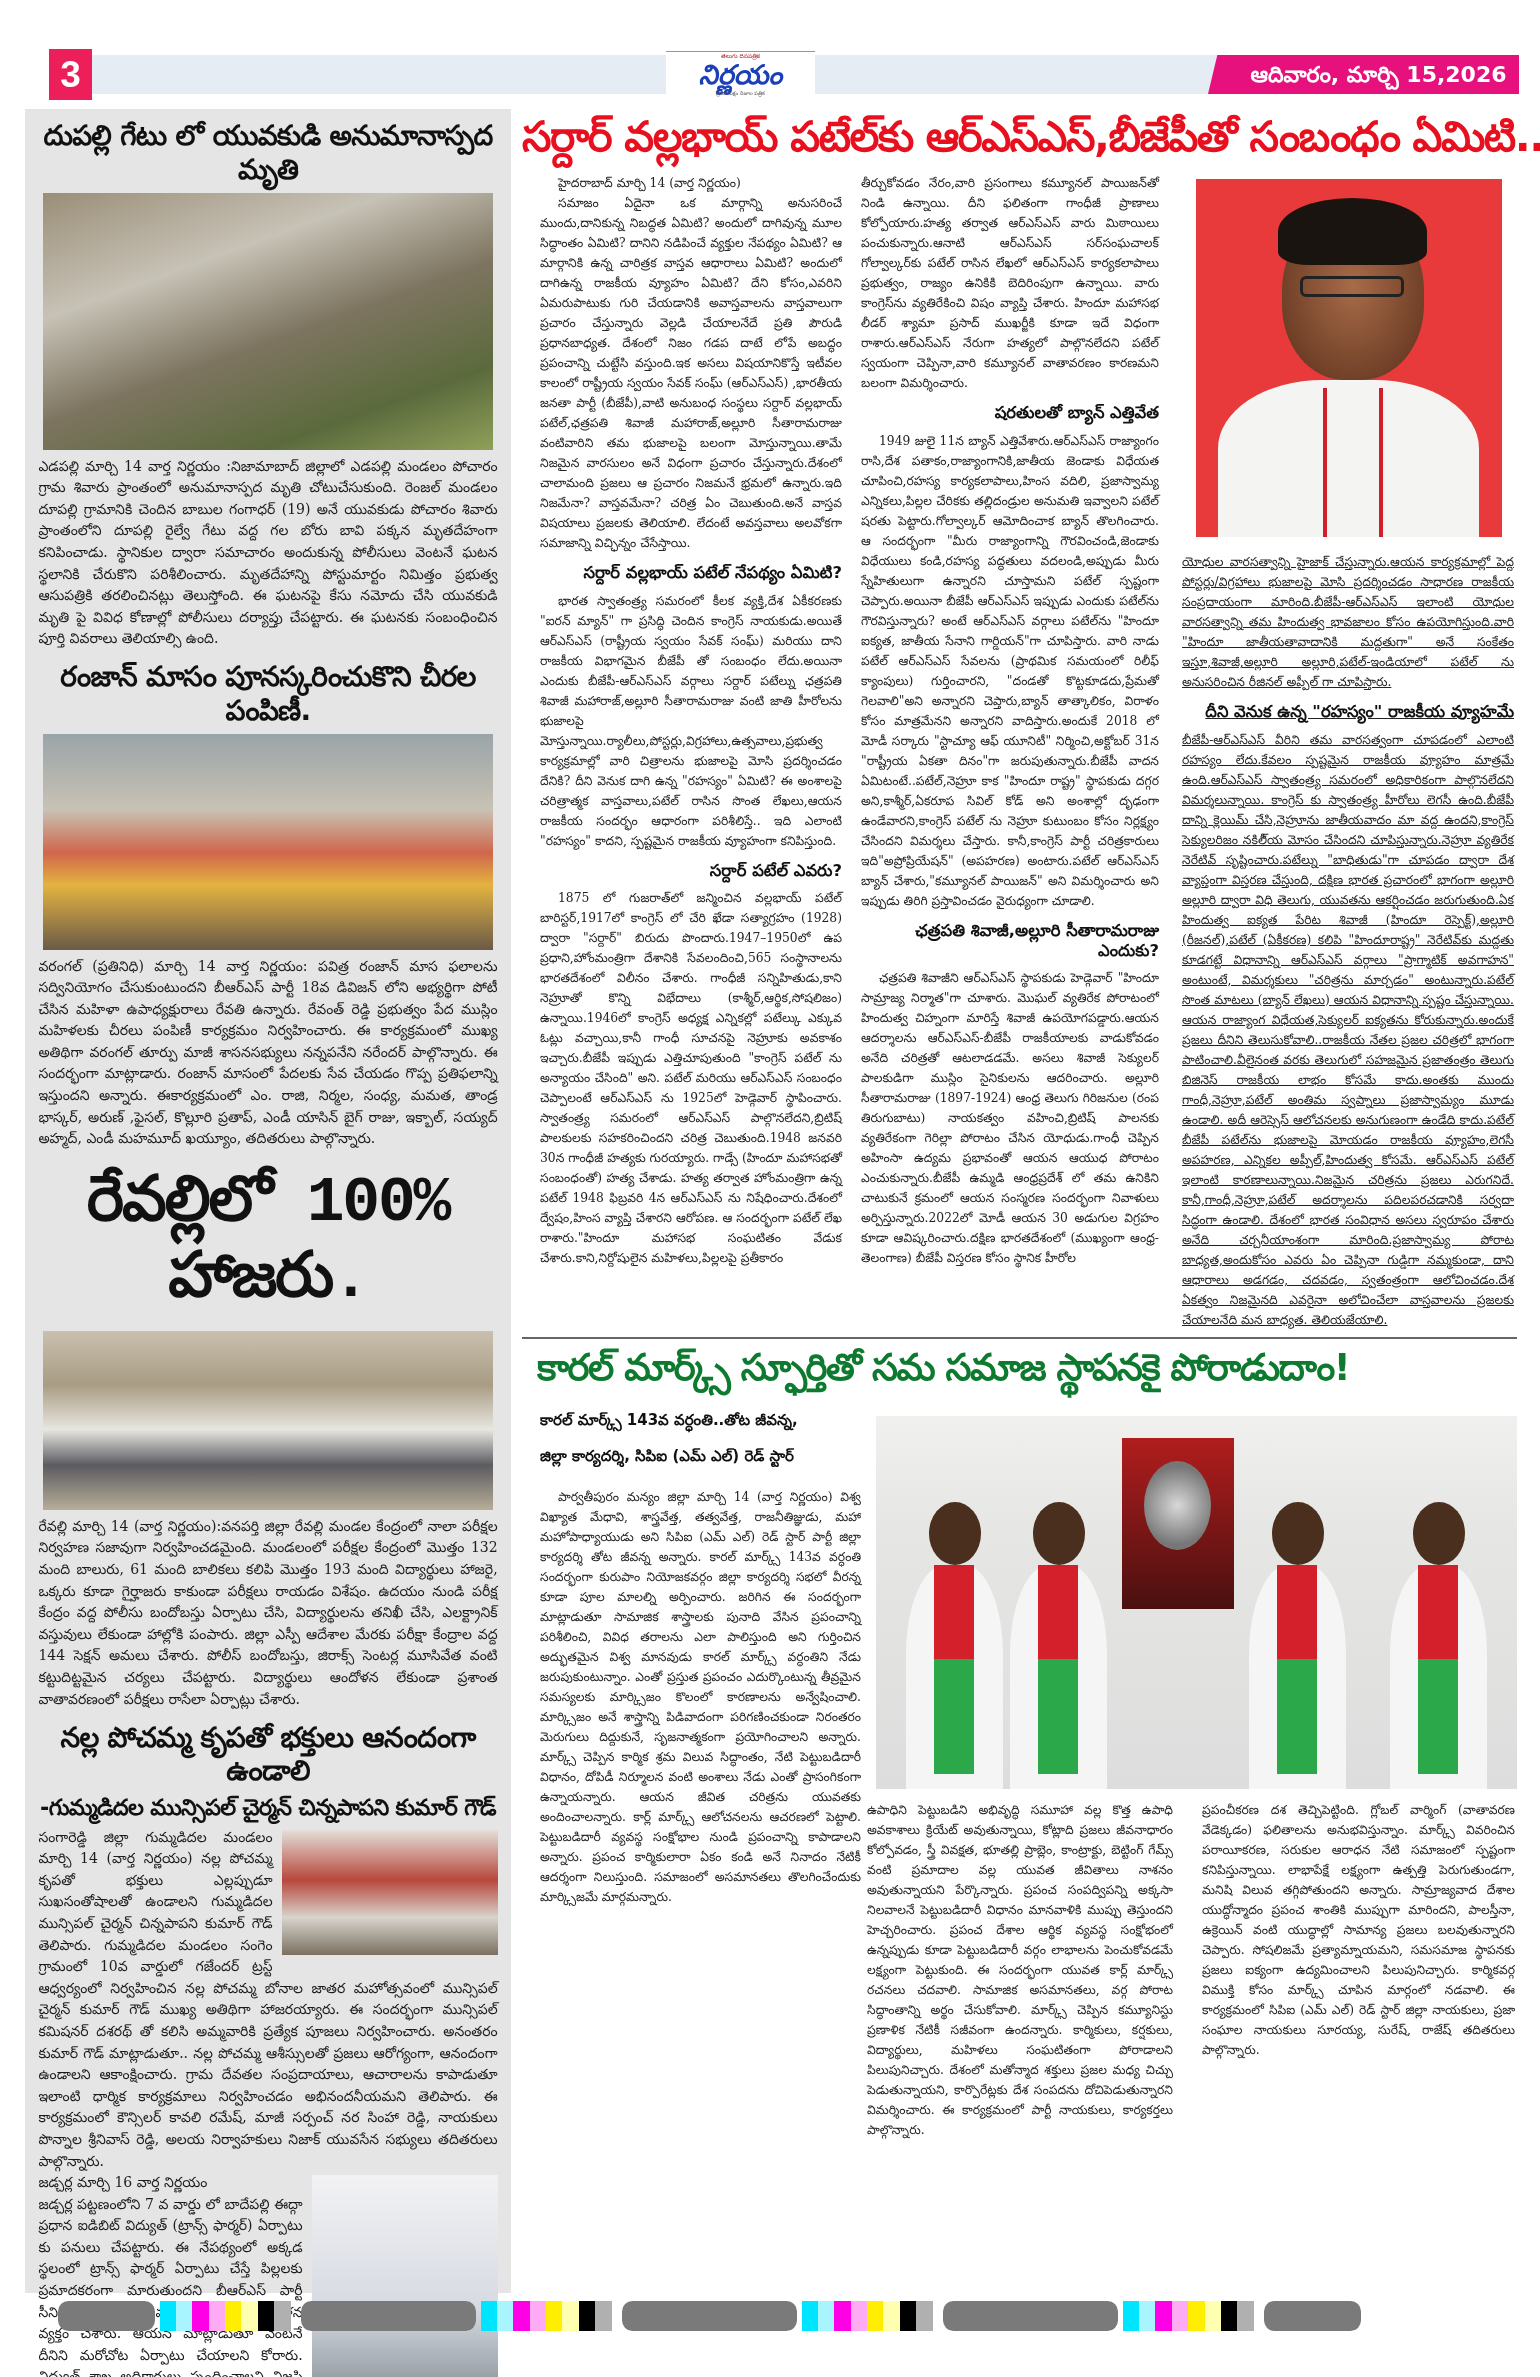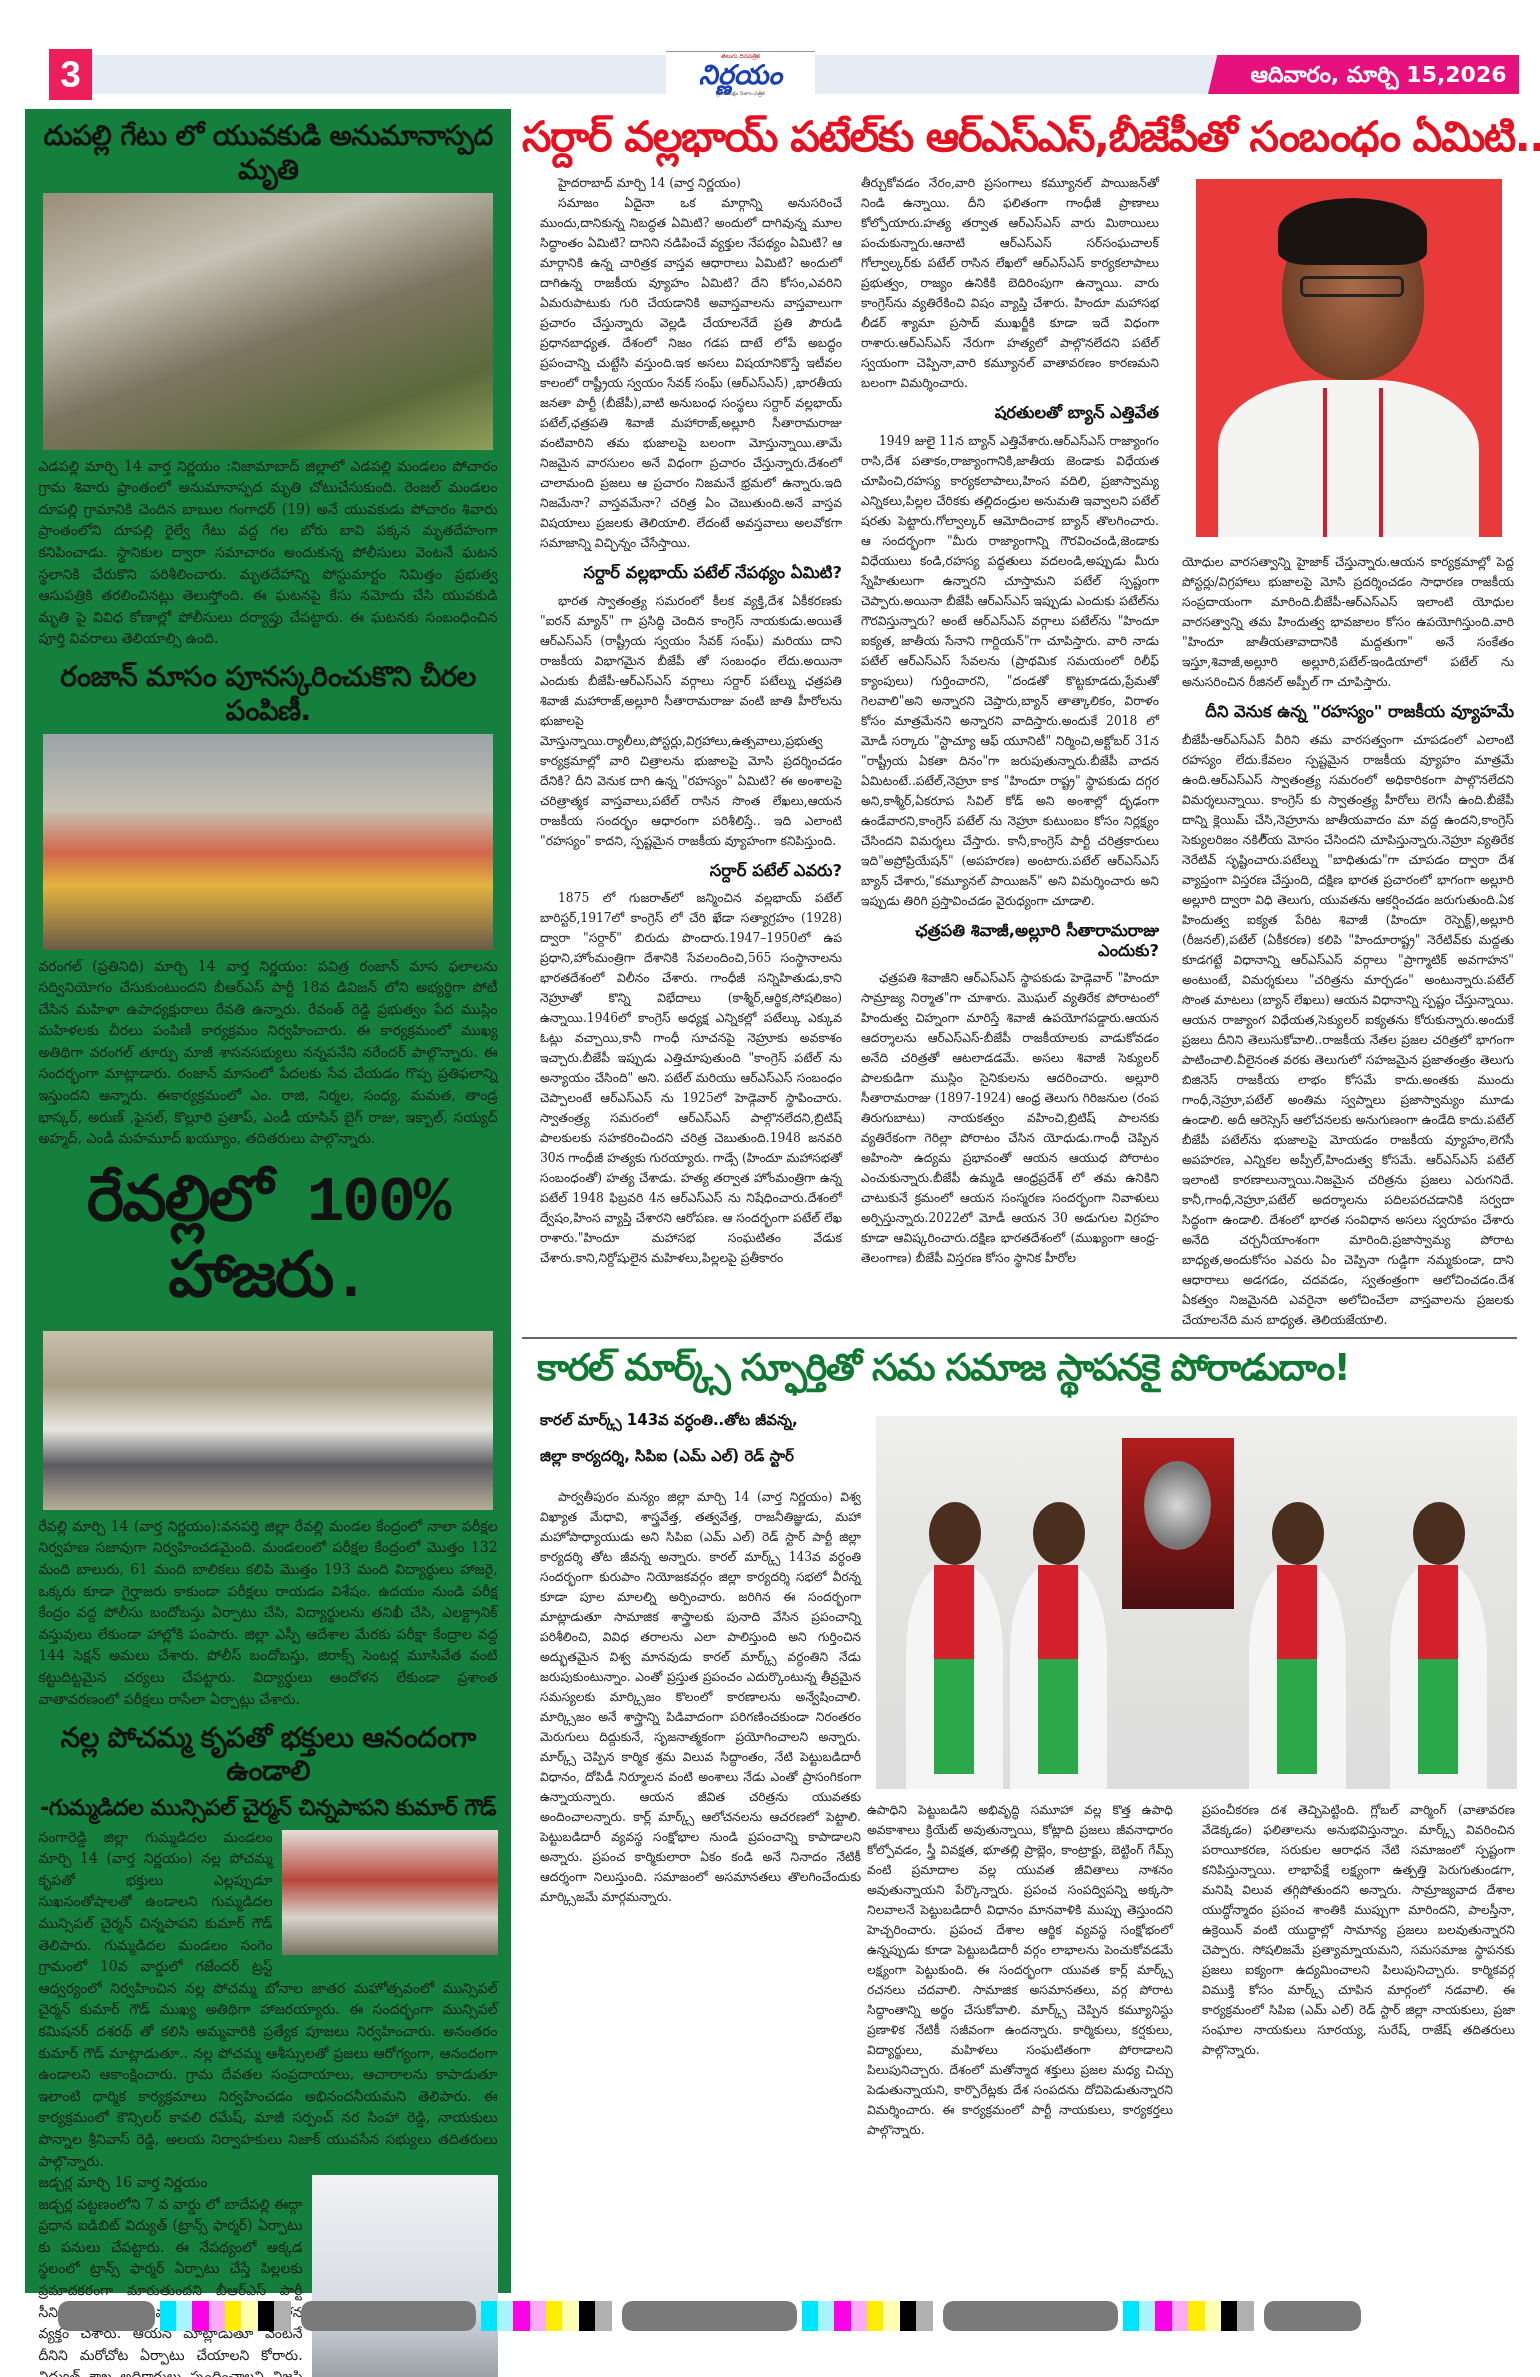--- a/index.html
+++ b/index.html
@@ -9,38 +9,38 @@
   
   .masthead { position: absolute; left: 49px; top: 55px; width: 1469px; height: 39px; background: #e6ecf3; }
   .page-num { position: absolute; left: 49px; top: 49px; width: 43px; height: 51px; background: #ec1f5a; color: #fff; font: bold 37px "Liberation Sans", sans-serif; text-align: center; line-height: 51px; }
   .logo { position: absolute; left: 666px; top: 51px; width: 149px; height: 48px; background: #fff; border-top: 1.5px solid #8a97ad; text-align: center; }
   .logo .tag { font-size: 6px; color: #b01c1c; line-height: 7.5px; }
   .logo .name { font: bold 27px "DejaVu Serif", serif; color: #1a3fb8; line-height: 30px; font-style: italic; }
   .logo .sub { font-size: 5.2px; color: #555; line-height: 6.7px; }
   .date-band { position: absolute; left: 1208px; top: 55px; width: 311px; height: 39px; background: #e6117c; clip-path: polygon(3% 0, 100% 0, 100% 100%, 0 100%); color: #fff; font-size: 22px; font-weight: bold; text-align: center; line-height: 39px; padding-left: 30px; }
 
   
-  .left-col { position: absolute; left: 25px; top: 109px; width: 486px; height: 2184px; background: #15803d; padding: 0 13.4px; }
+  .left-col { position: absolute; left: 25px; top: 109px; width: 486px; height: 2184px; background: #e5e5e5; padding: 0 13.4px; }
   .lhead { font: bold 28px "DejaVu Sans", sans-serif; color: #111; text-align: center; line-height: 1.2; margin: 10.4px 0 6px; letter-spacing: -0.7px; }
   .lhead.huge { font-size: 63px; margin: 16.4px 0 13.4px; letter-spacing: -2.2px; font-family: Liberation Mono, monospace; }
   .lhead.sub { font-size: 22.4px; margin-top: 3px; }
   .ltext { font: 14px "DejaVu Serif", serif; line-height: 21.6px; text-align: justify; color: #1c1c1c; }
   .photo { background: linear-gradient(135deg, #8b7a60, #b0a88c 40%, #6f6a55 70%, #a89870); margin: 0 auto 6px; position: relative; overflow: hidden; }
   .photo.p1 { width: 450px; height: 257px; background: linear-gradient(160deg,#9a8e78 0%,#c7c2b6 30%,#7d7460 55%,#5b6a3c 80%,#8fa05a 100%); }
   .photo.p2 { width: 450px; height: 216px; background: linear-gradient(180deg,#9aa4a8 0%,#c8c2b4 35%,#d0664c 55%,#e3b340 70%,#6a5a48 100%); }
   .photo.p3 { width: 450px; height: 179px; background: linear-gradient(180deg,#c9c0ae 0%,#a89c84 30%,#e8e6e0 55%,#5b5b60 75%,#b7ad98 100%); }
   .photo.p4 { width: 216px; height: 125px; float: right; margin: 3px 0 4.5px 9px; background: linear-gradient(180deg,#e4dfd8,#b8473c 40%,#d8d4cc 70%,#7a7060); }
   .photo.p5 { width: 186px; height: 335px; float: right; margin: 3px 0 4.5px 9px; background: linear-gradient(180deg,#f2f2f4 0%,#d6dae2 40%,#9aa2a8 60%,#e0e0dc 80%,#6b6a5c 100%); }
 
   
   .main-head { position: absolute; left: 522px; top: 112px; width: 992px; font: bold 42px "DejaVu Sans", sans-serif; color: #e8101e; letter-spacing: -1.5px; white-space: nowrap; }
   .col { position: absolute; font: 12.3px "DejaVu Serif", serif; line-height: 20px; text-align: justify; color: #222; }
   .c1 { left: 540px; width: 302px; }
   .c2 { left: 861px; width: 298px; }
-  .c3 { left: 1182px; width: 332px; }
+  .c3 { left: 1182px; width: 332px; text-decoration: underline; }
   .subhead { font: bold 16.4px "DejaVu Sans", sans-serif; color: #111; margin: 10.4px 0 7.5px; line-height: 1.2; text-align: right; }
   .portrait { position: absolute; left: 1196px; top: 179px; width: 306px; height: 358px; background: #e83a3a; overflow: hidden; }
   .portrait .face { position: absolute; left: 86px; top: 30px; width: 142px; height: 171px; border-radius: 48% 48% 44% 44%; background: radial-gradient(ellipse at 50% 45%, #a86b48, #6d3e26 75%); }
   .portrait .hair { position: absolute; left: 82px; top: 18.6px; width: 149px; height: 67px; border-radius: 50% 50% 20% 20%; background: #1a1410; }
   .portrait .glasses { position: absolute; left: 104px; top: 97px; width: 104px; height: 21px; border: 3px solid #222; border-radius: 6px; }
   .portrait .body { position: absolute; left: 22.4px; top: 201px; width: 261px; height: 171px; border-radius: 40% 40% 0 0; background: #f4f4f2; }
   .portrait .lanyard { position: absolute; left: 127px; top: 209px; width: 60px; height: 149px; border-left: 4.5px solid #d21e2a; border-right: 4.5px solid #d21e2a; }
 
   .divider { position: absolute; left: 522px; top: 1337px; width: 995px; height: 2.2px; background: #666; }
 

